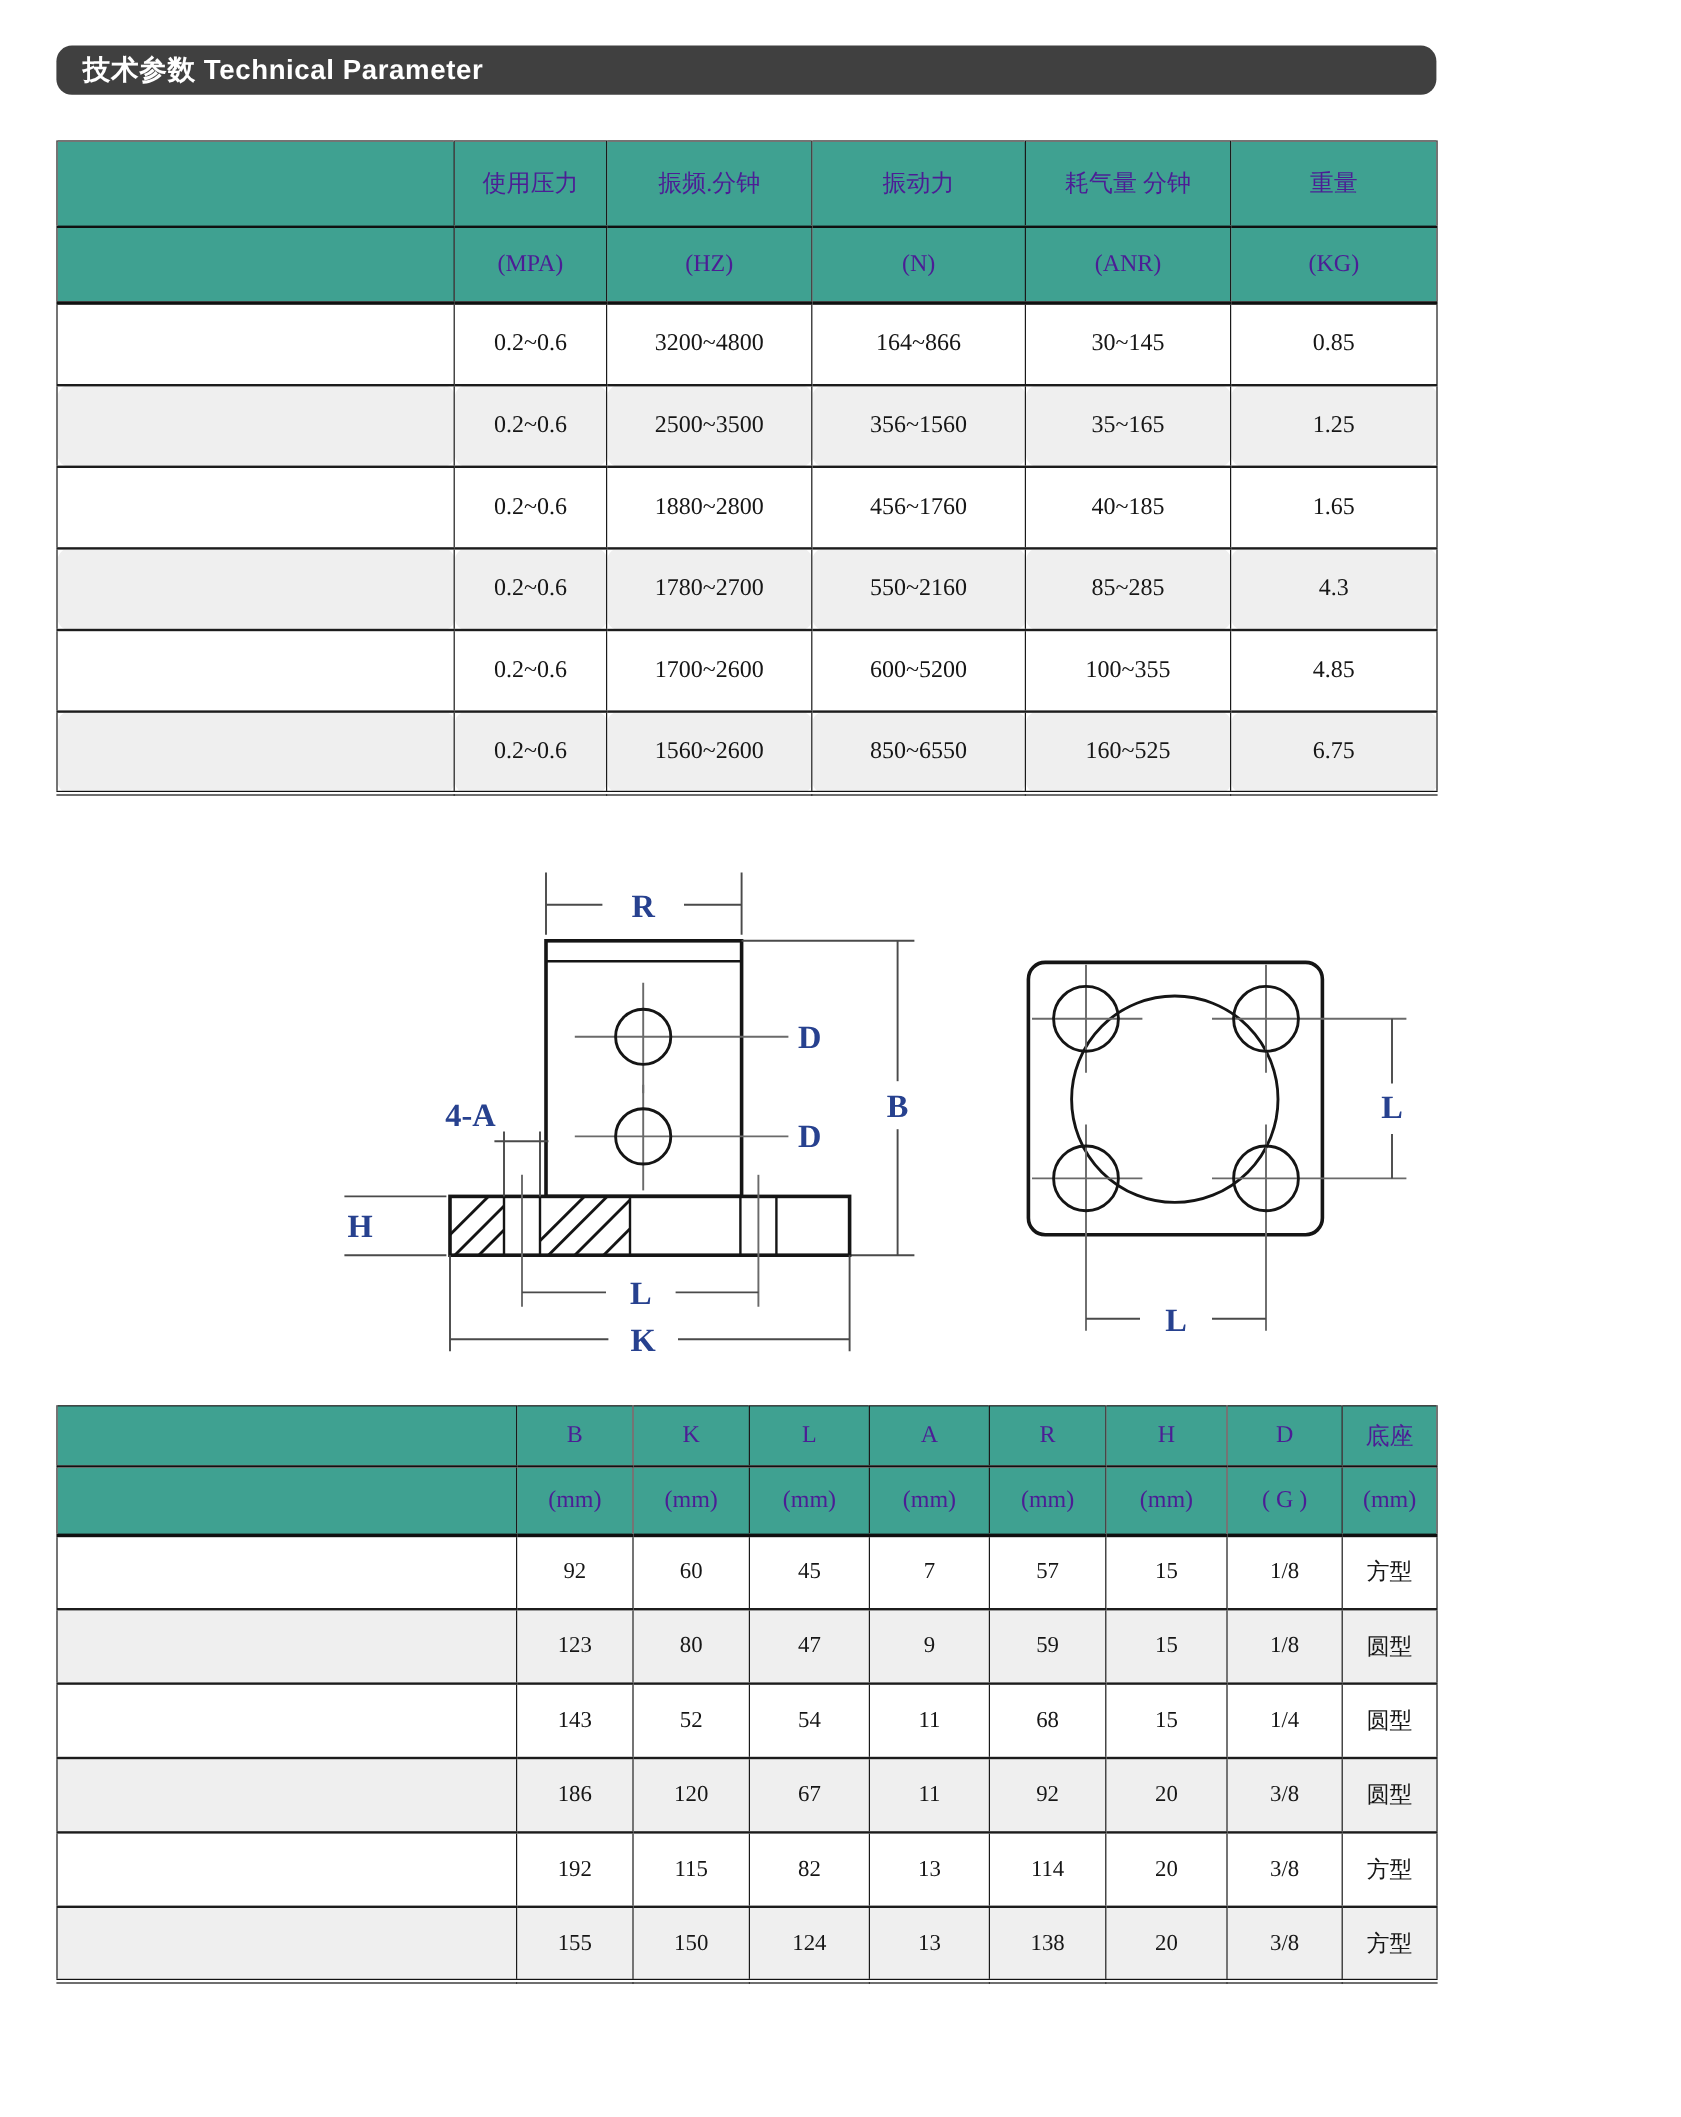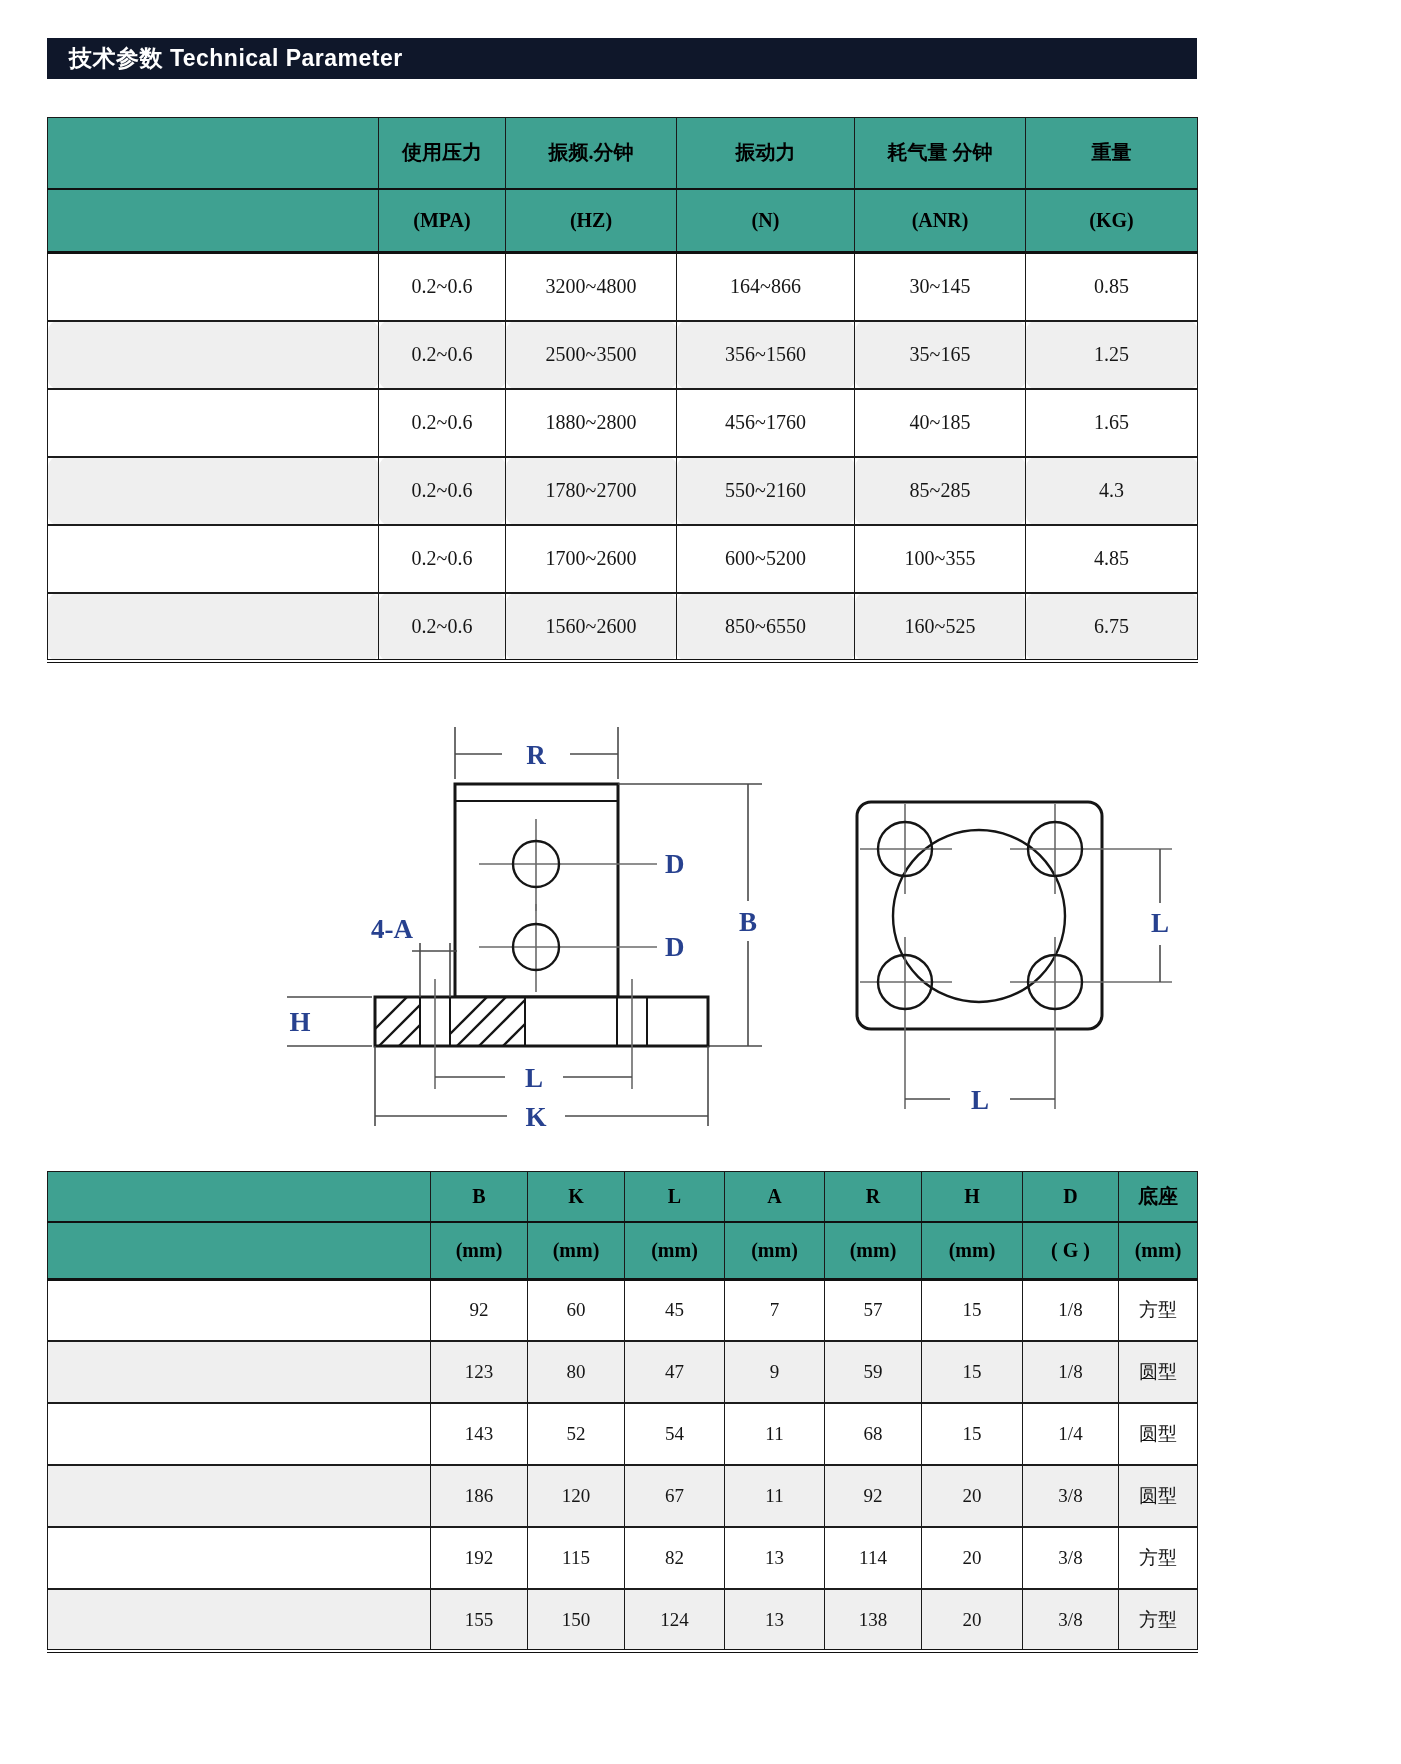--- a/index.html
+++ b/index.html
@@ -1,25 +1,25 @@
 <!DOCTYPE html>
 <html><head>
 <meta charset="utf-8">
 <style>
   html,body{margin:0;padding:0;background:#ffffff;}
   body{width:1401px;min-height:1764px;font-family:"Liberation Serif","DejaVu Serif",serif;color:#141414;}
   .page{width:1150px;margin:38px 0 0 47px;}
-  .bar{background:#0f172a;color:#ffffff;font-family:"Liberation Sans","DejaVu Sans",sans-serif;
+  .bar{background:#404040;color:#ffffff;font-family:"Liberation Sans","DejaVu Sans",sans-serif;
        font-weight:bold;font-size:23px;height:41px;line-height:41px;padding-left:22px;
-       box-sizing:border-box;letter-spacing:0.5px;}
+       box-sizing:border-box;letter-spacing:0.5px;border-radius:13px;}
   table{border-collapse:collapse;table-layout:fixed;width:1150px;
         border:1.5px solid #1a1a1a;border-bottom:4px double #111;}
   th,td{text-align:center;vertical-align:middle;overflow:hidden;white-space:nowrap;
         border-left:1.5px solid #1a1a1a;border-right:1.5px solid #1a1a1a;}
-  thead th{background:#3FA191;color:#000000;font-weight:bold;font-size:20px;margin-top:16px;}
+  thead th{background:#3FA191;color:#4c1d95;font-weight:normal;font-size:20px;margin-top:16px;}
   tbody td{font-size:20px;color:#161616;}
   .c1{padding-left:40%;}
   tr.stripe{background:#EFEFEF;}
   
   .tech{margin-top:38px;}
   .tech tr.h1{height:71px;}
   .tech tr.h2{height:64px;padding-left:33px;}
   .tech tr.h1 th{border-bottom:2px solid #101010;}
   .tech tr.h2 th{border-bottom:3px solid #101010;}
   .tech tbody tr{height:68px;}

